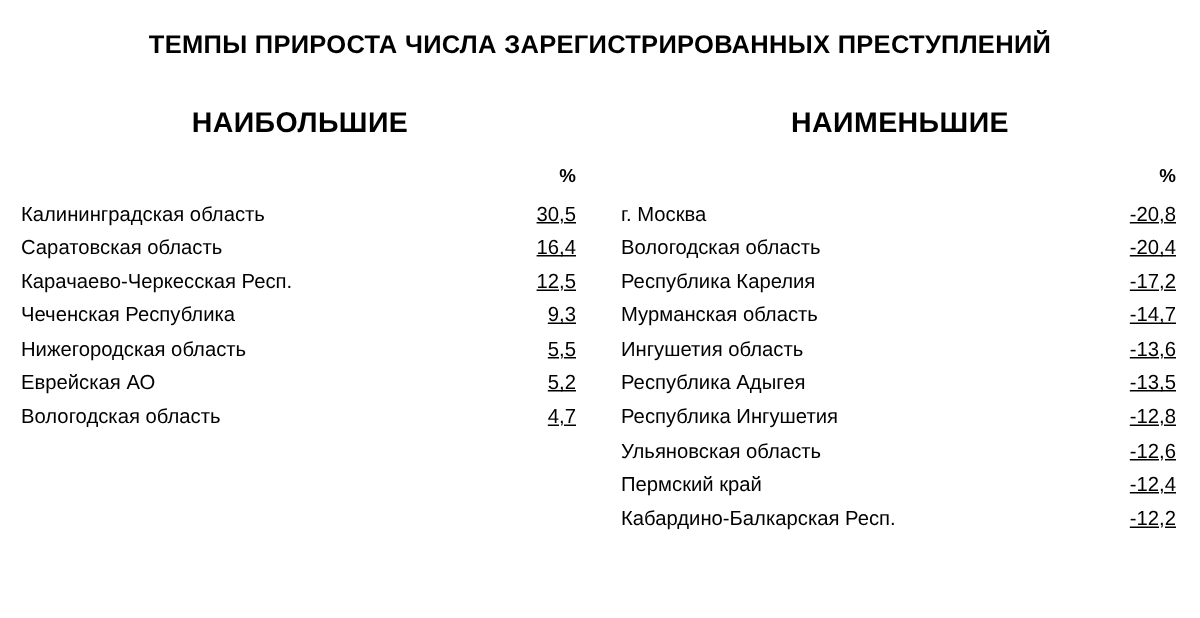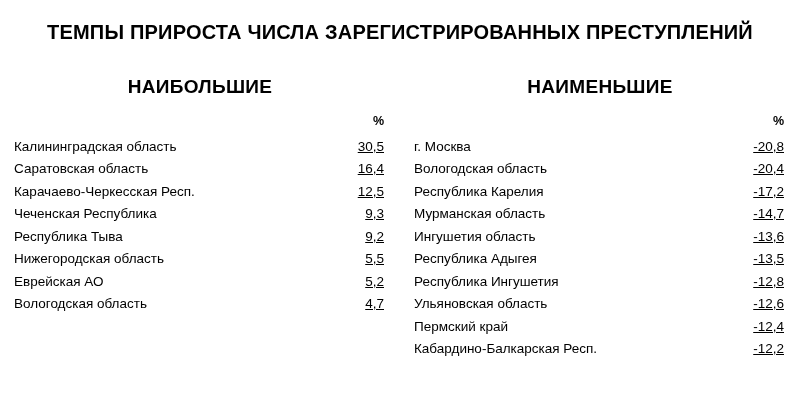--- a/index.html
+++ b/index.html
@@ -15,21 +15,21 @@
     overflow: hidden;
   }
   .page {
     position: relative;
     width: 800px;
     height: 412px;
     box-sizing: border-box;
   }
   .main-title {
     text-align: center;
-    font-size: 20px;
+    font-size: 17px;
     font-weight: bold;
     letter-spacing: 0.2px;
     margin-top: 20px;
     margin-bottom: 0;
     padding: 0 14px;
     line-height: 1.2;
   }
   .columns {
     display: flex;
     margin-top: 32px;
@@ -110,24 +110,20 @@
           </tr>
           <tr>
             <td class="name">Карачаево-Черкесская Респ.</td>
             <td class="value">12,5</td>
           </tr>
           <tr>
             <td class="name">Чеченская Республика</td>
             <td class="value">9,3</td>
           </tr>
           <tr>
-            <td class="name">Республика Тыва</td>
-            <td class="value">9,2</td>
-          </tr>
-          <tr>
             <td class="name">Нижегородская область</td>
             <td class="value">5,5</td>
           </tr>
           <tr>
             <td class="name">Еврейская АО</td>
             <td class="value">5,2</td>
           </tr>
           <tr>
             <td class="name">Вологодская область</td>
             <td class="value">4,7</td>

